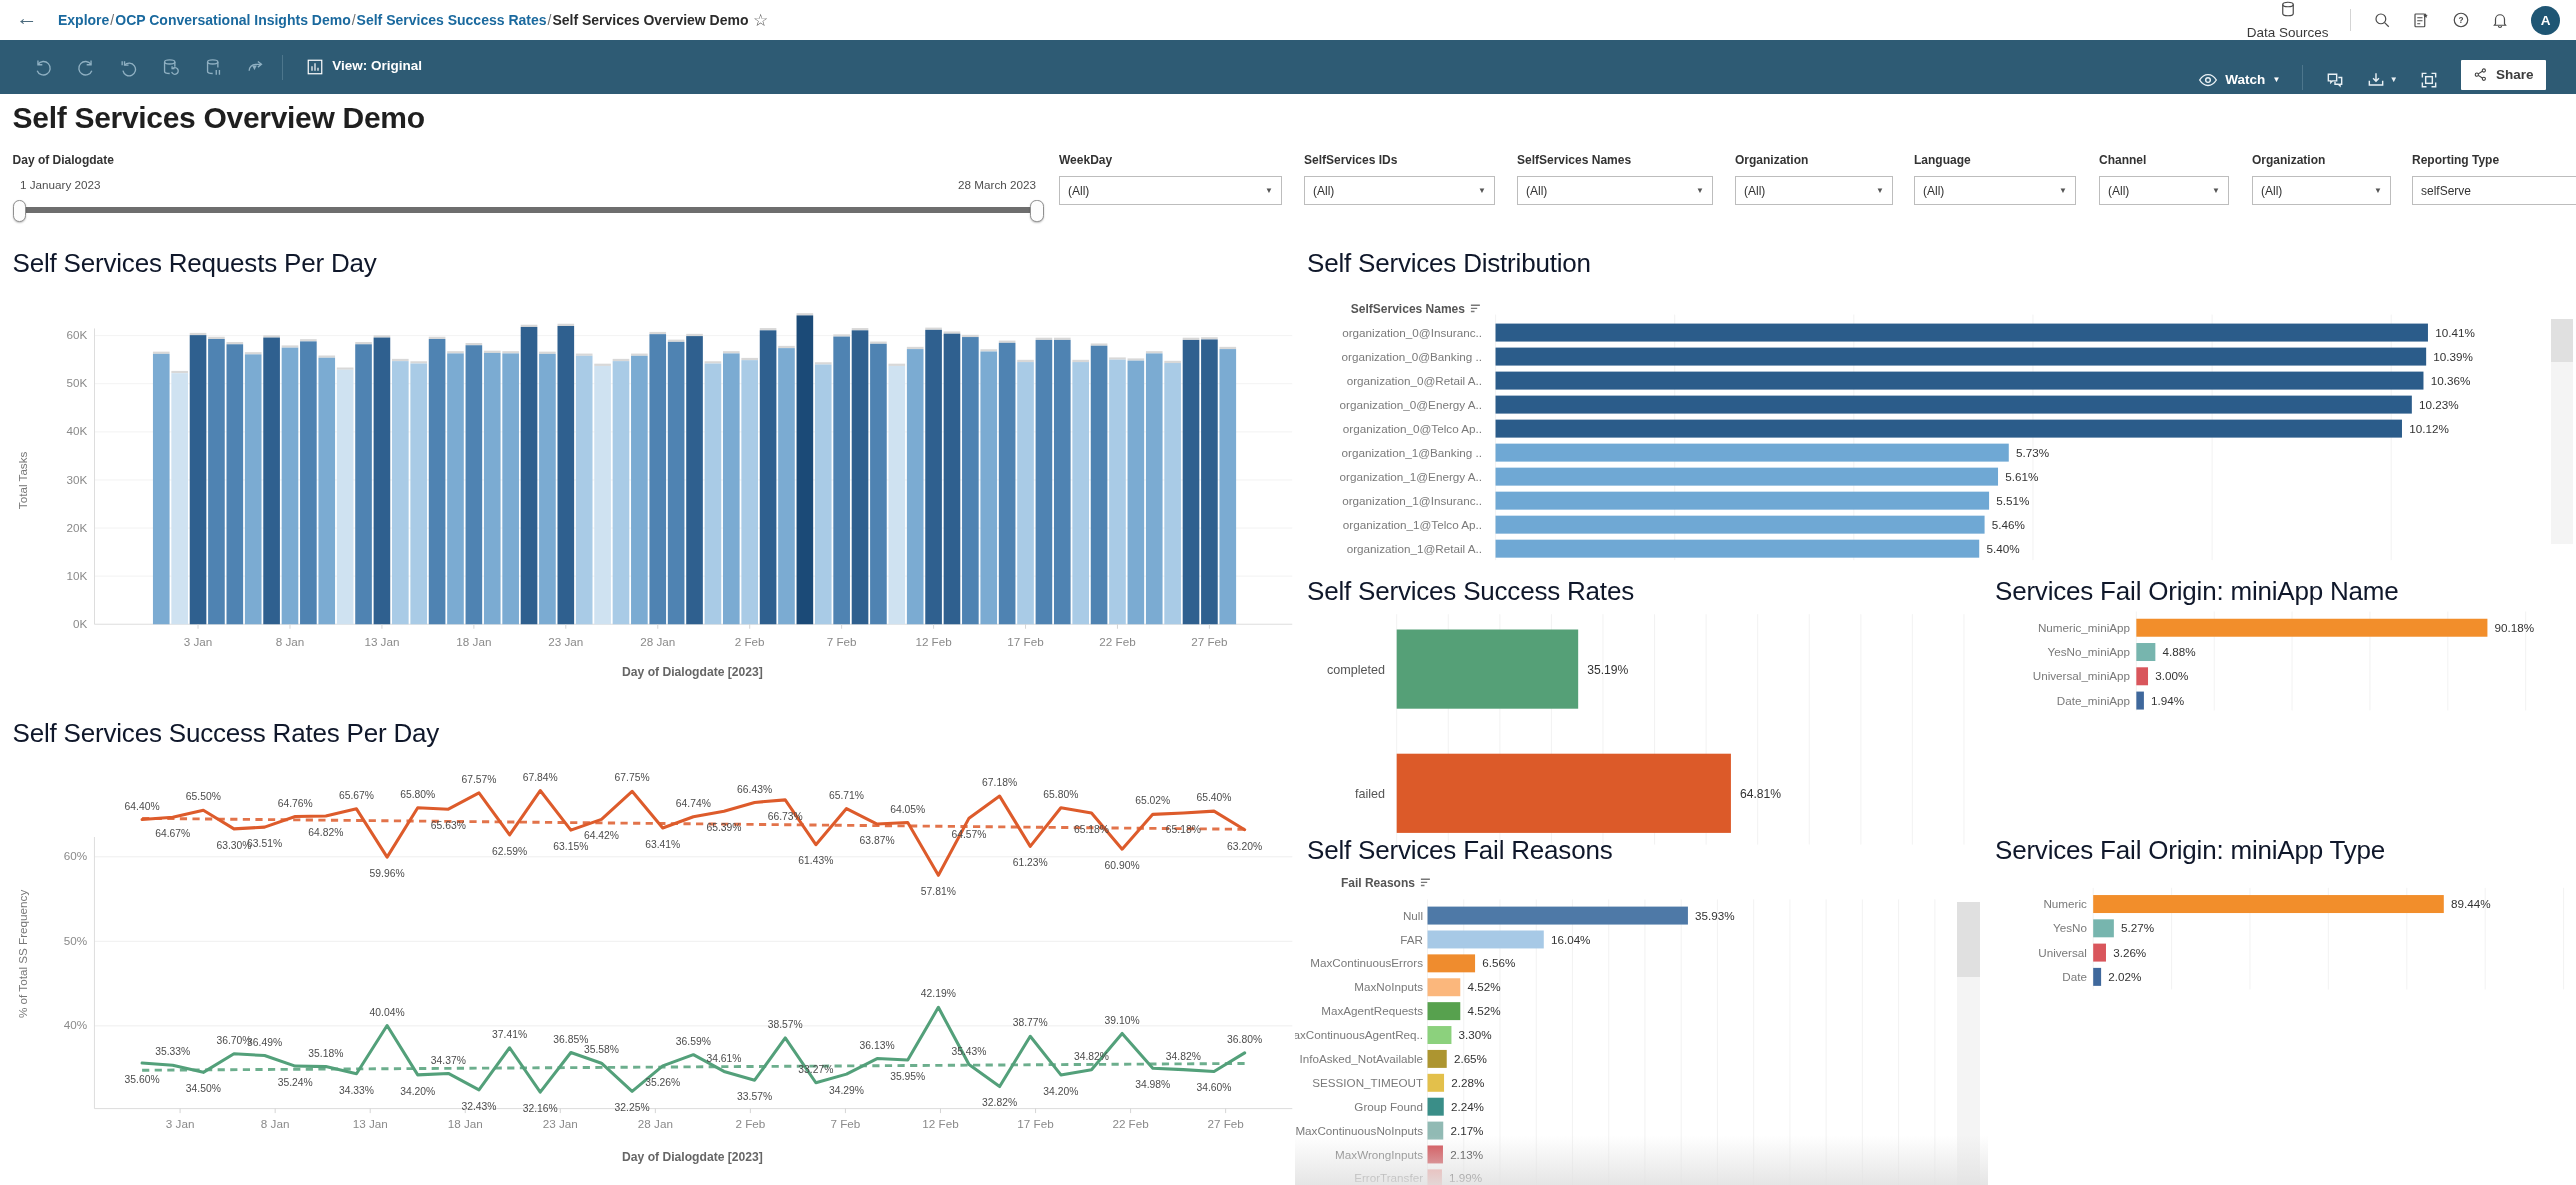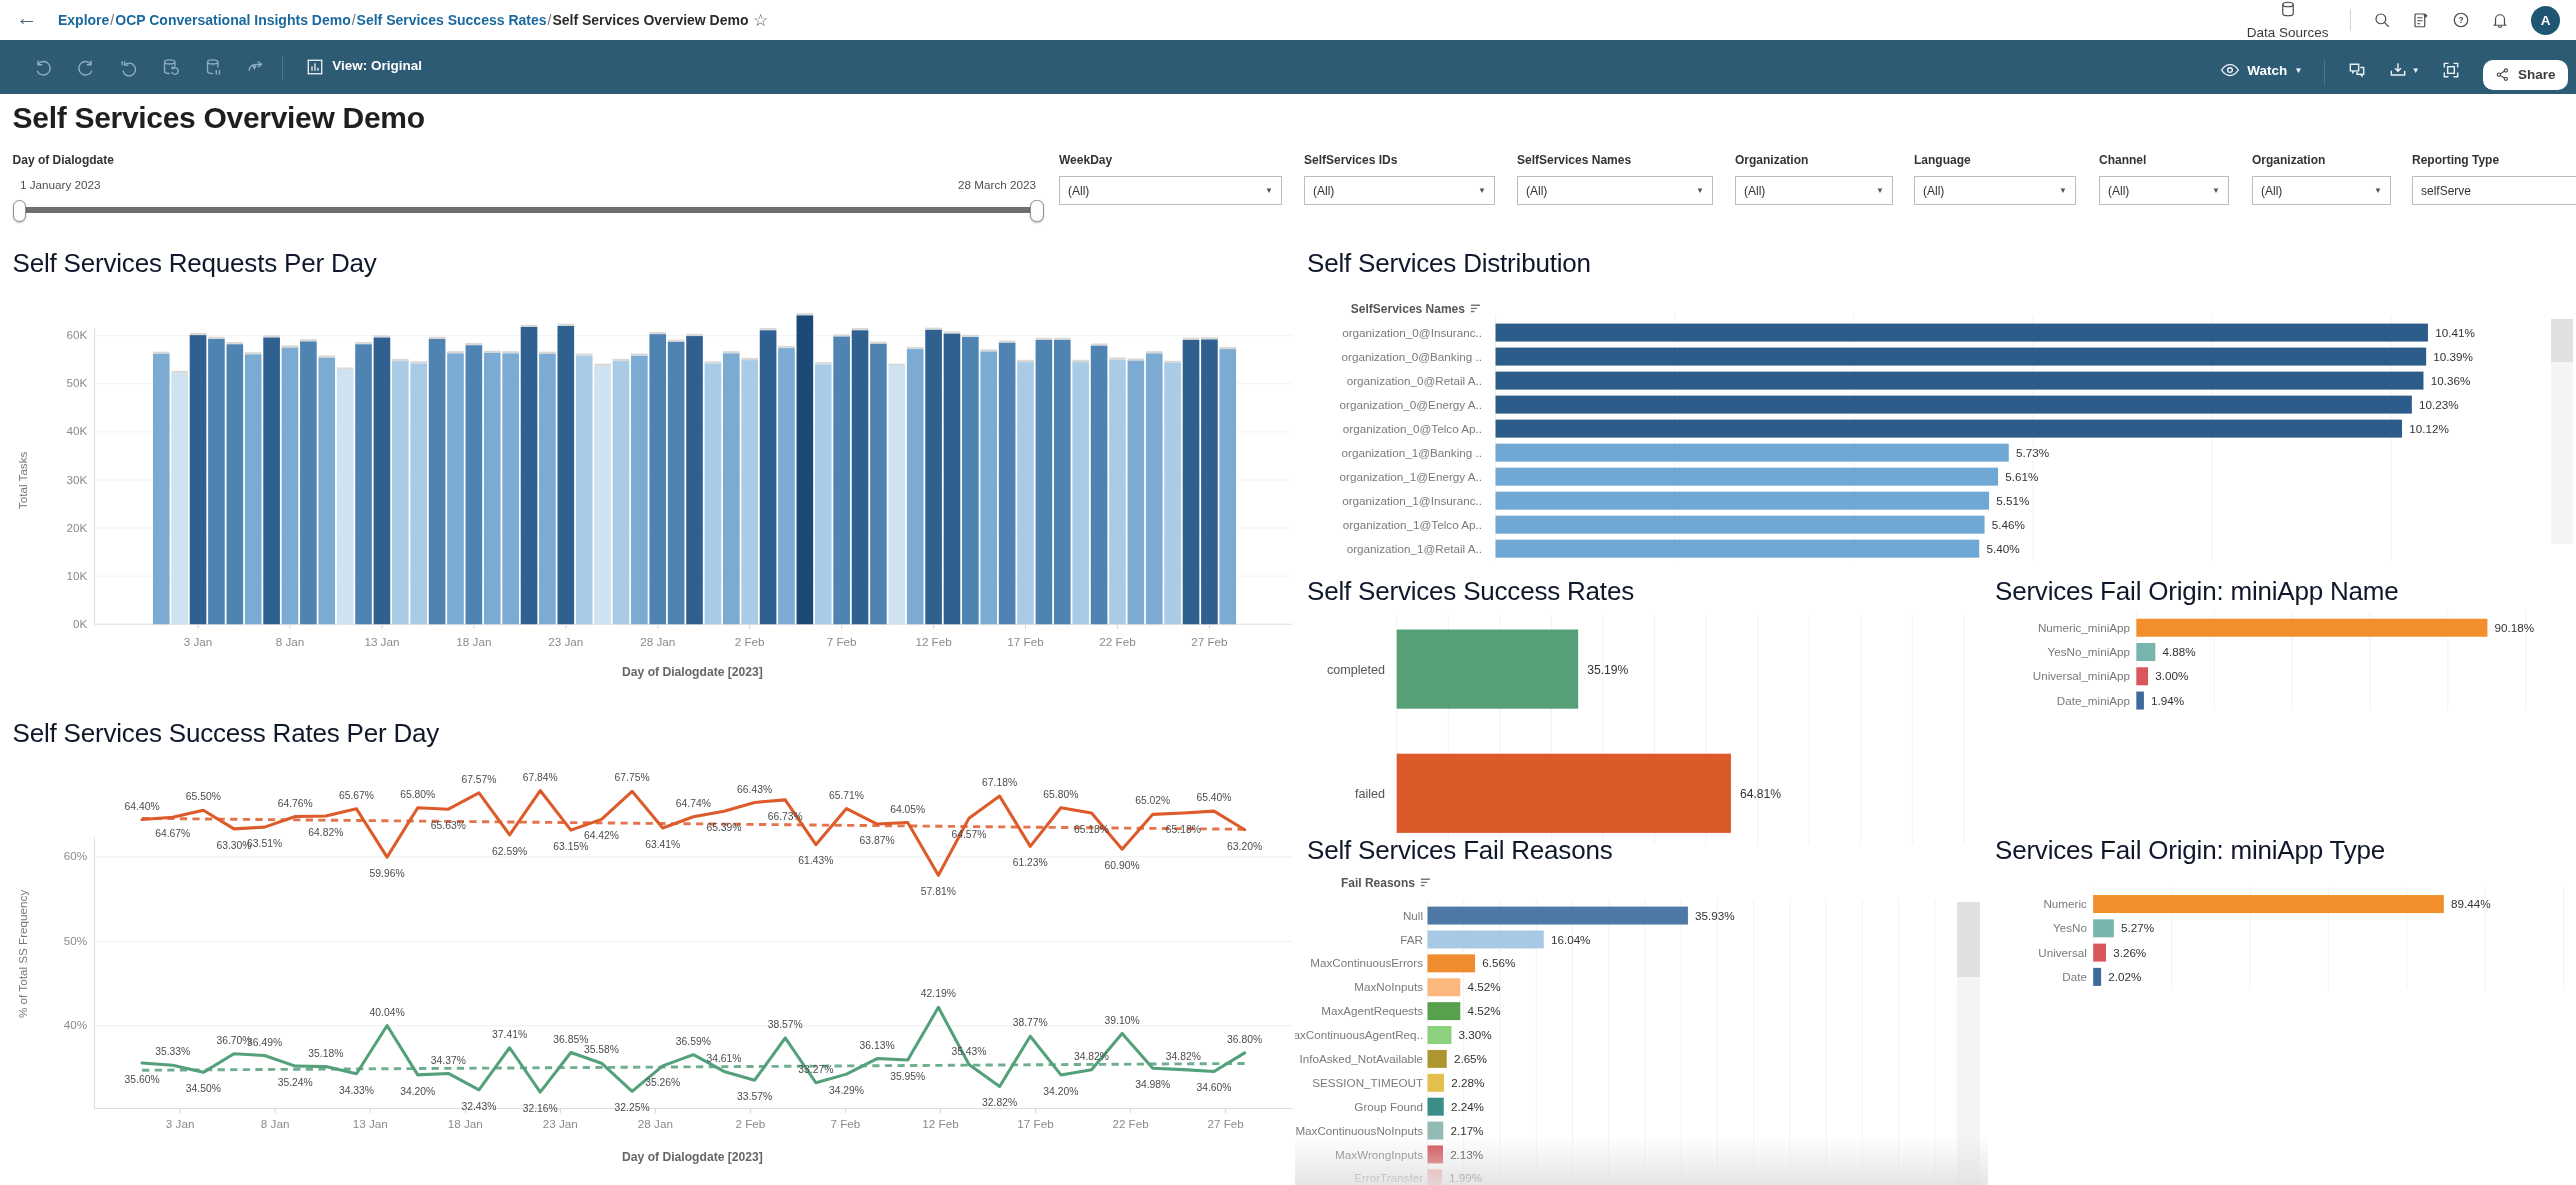--- a/index.html
+++ b/index.html
@@ -19,25 +19,25 @@
   .hdr-divider{width:0.9px;height:21.6px;background:#d4d4d4;}
   .hdr-ic{width:18px;height:18px;stroke:#4a4a4a;fill:none;stroke-width:1.6;}
   .avatar{width:29px;height:29px;border-radius:50%;background:#1f5674;color:#fff;display:flex;align-items:center;justify-content:center;font-size:13.5px;font-weight:bold;cursor:pointer;}
   
   .toolbar{left:0;top:40px;width:2576px;height:54px;background:#2e5b74;display:flex;align-items:center;}
   .tb-left{position:absolute;left:34px;display:flex;align-items:center;gap:23.4px;}
   .tb-ic{width:19px;height:19px;stroke:#8fb0c2;fill:none;stroke-width:1.7;cursor:pointer;}
   .tb-caret{color:#8fb0c2;font-size:8px;margin-left:-14.4px;cursor:pointer;}
   .tb-sep{width:0.9px;height:25px;background:#4d768c;}
   .tb-view{display:flex;align-items:flex-start;gap:8px;color:#fff;font-size:13.5px;font-weight:bold;}
-  .tb-right{position:absolute;right:8px;display:flex;align-items:flex-start;gap:21.6px;margin-top:16px;}
+  .tb-right{position:absolute;right:30px;display:flex;align-items:flex-end;gap:21.6px;margin-top:16px;}
   .tb-white-ic{width:20px;height:20px;stroke:#eaf1f5;fill:none;stroke-width:1.7;cursor:pointer;}
   .watch{display:flex;align-items:center;gap:7.2px;color:#fff;font-size:13.5px;font-weight:bold;cursor:pointer;}
   .watch .caret{font-size:8px;color:#fff;}
-  .share-btn{display:flex;align-items:center;gap:7.2px;background:#fff;color:#3d3d3d;font-size:13.5px;font-weight:bold;border-radius:10px;padding:7.2px 12.6px;cursor:pointer;}
+  .share-btn{display:flex;align-items:center;gap:7.2px;background:#fff;color:#3d3d3d;font-size:13.5px;font-weight:bold;border-radius:1px;padding:7.2px 12.6px;cursor:pointer;}
   .share-btn svg{width:15.3px;height:15.3px;stroke:#3d3d3d;fill:none;stroke-width:1.7;}
   
   .page-title{left:12.6px;top:101px;font-size:30px;font-weight:bold;color:#1f1f1f;letter-spacing:-0.3px;}
   .sec-title{font-size:26px;color:#0f172a;letter-spacing:-0.2px;}
   .filter-label{font-size:12px;color:#333;font-weight:bold;}
   .range-lab{font-size:11.7px;color:#4f4f4f;}
   .dd{position:absolute;height:29px;background:#fff;border:0.9px solid #bdbdbd;display:flex;align-items:center;justify-content:space-between;padding:0 8px;font-size:12px;color:#333;cursor:pointer;box-sizing:border-box;}
   .dd .caret{font-size:8px;color:#555;}
   .slider-track{position:absolute;background:#6e6e6e;border-radius:3.6px;height:6.3px;}
   .slider-handle{position:absolute;width:11.7px;height:20px;background:#fdfdfd;border:0.9px solid #8f8f8f;border-radius:6.3px;box-shadow:0 0.9px 1.8px rgba(0,0,0,0.25);cursor:pointer;}

